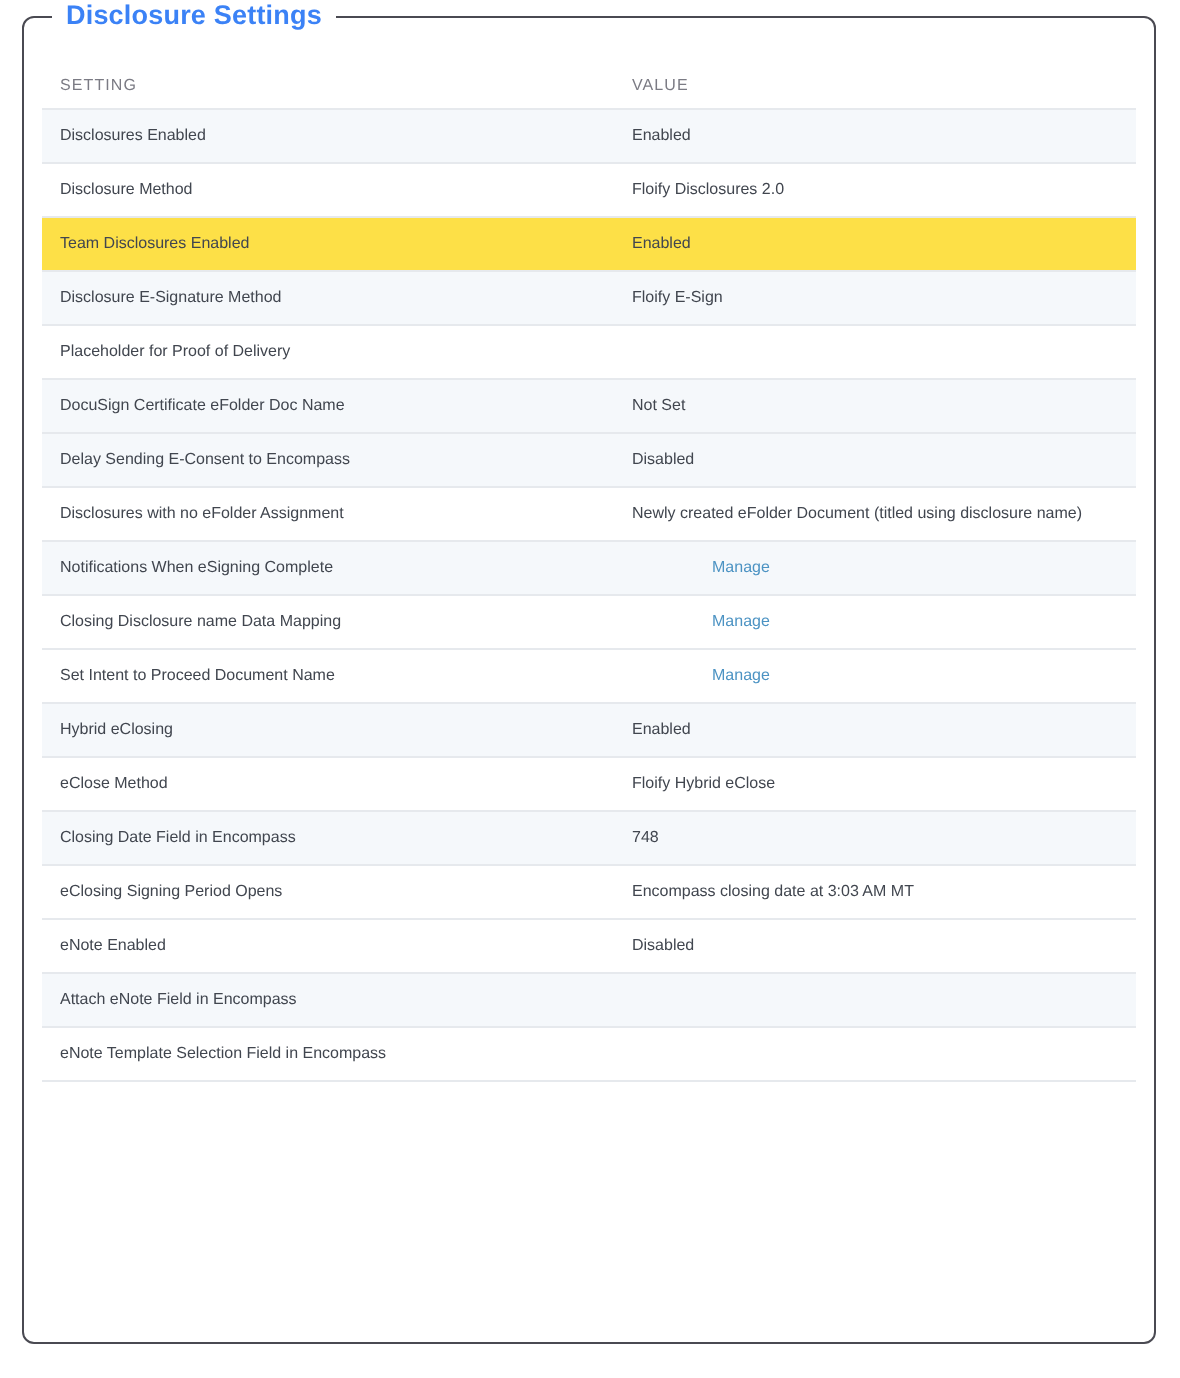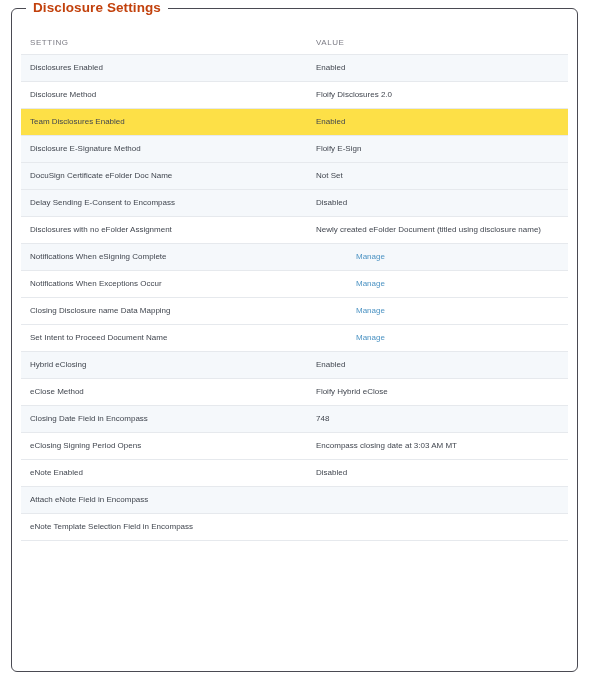--- a/index.html
+++ b/index.html
@@ -27,21 +27,21 @@
   }
 
   .panel-legend {
     position: absolute;
     left: 14px;
     top: -9px;
     background: #ffffff;
     padding: 0 7px;
     font-size: 13.5px;
     font-weight: bold;
-    color: #c2410c;
+    color: #3b82f6;
     letter-spacing: 0.1px;
     line-height: 16px;
     white-space: nowrap;
   }
 
   .panel-inner {
     position: absolute;
     left: 0;
     top: 0;
     right: 0;
@@ -128,41 +128,41 @@
             <td>Floify Disclosures 2.0</td>
           </tr>
           <tr class="stripe-gray">
             <td>Team Disclosures Enabled</td>
             <td>Enabled</td>
           </tr>
           <tr class="stripe-blue">
             <td>Disclosure E-Signature Method</td>
             <td>Floify E-Sign</td>
           </tr>
+          <tr class="stripe-white">
+            <td>Placeholder for Proof of Delivery</td>
+            <td></td>
+          </tr>
           <tr class="stripe-blue">
             <td>DocuSign Certificate eFolder Doc Name</td>
             <td>Not Set</td>
           </tr>
           <tr class="stripe-blue">
             <td>Delay Sending E-Consent to Encompass</td>
             <td>Disabled</td>
           </tr>
           <tr class="stripe-white">
             <td>Disclosures with no eFolder Assignment</td>
             <td>Newly created eFolder Document (titled using disclosure name)</td>
           </tr>
           <tr class="stripe-blue">
             <td>Notifications When eSigning Complete</td>
             <td><a class="manage-link" href="#">Manage</a></td>
           </tr>
           <tr class="stripe-white">
-            <td>Notifications When Exceptions Occur</td>
-            <td><a class="manage-link" href="#">Manage</a></td>
-          </tr>
-          <tr class="stripe-white">
             <td>Closing Disclosure name Data Mapping</td>
             <td><a class="manage-link" href="#">Manage</a></td>
           </tr>
           <tr class="stripe-white">
             <td>Set Intent to Proceed Document Name</td>
             <td><a class="manage-link" href="#">Manage</a></td>
           </tr>
           <tr class="stripe-blue">
             <td>Hybrid eClosing</td>
             <td>Enabled</td>

